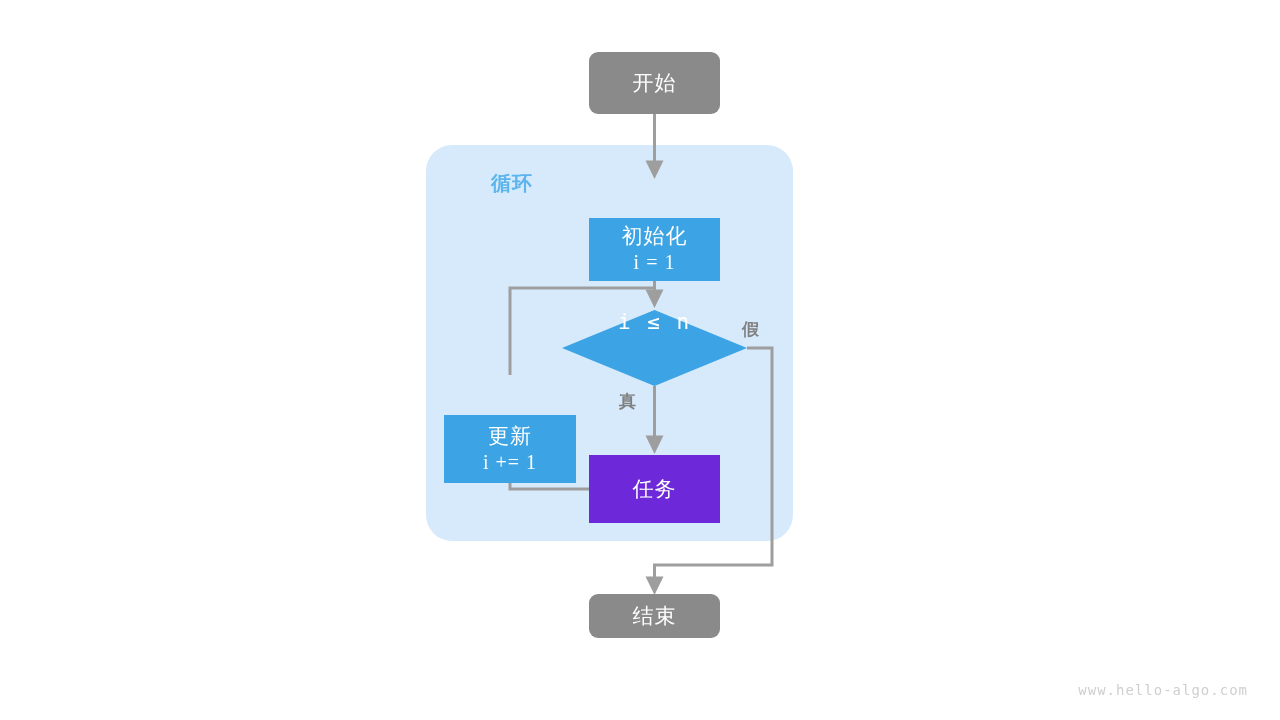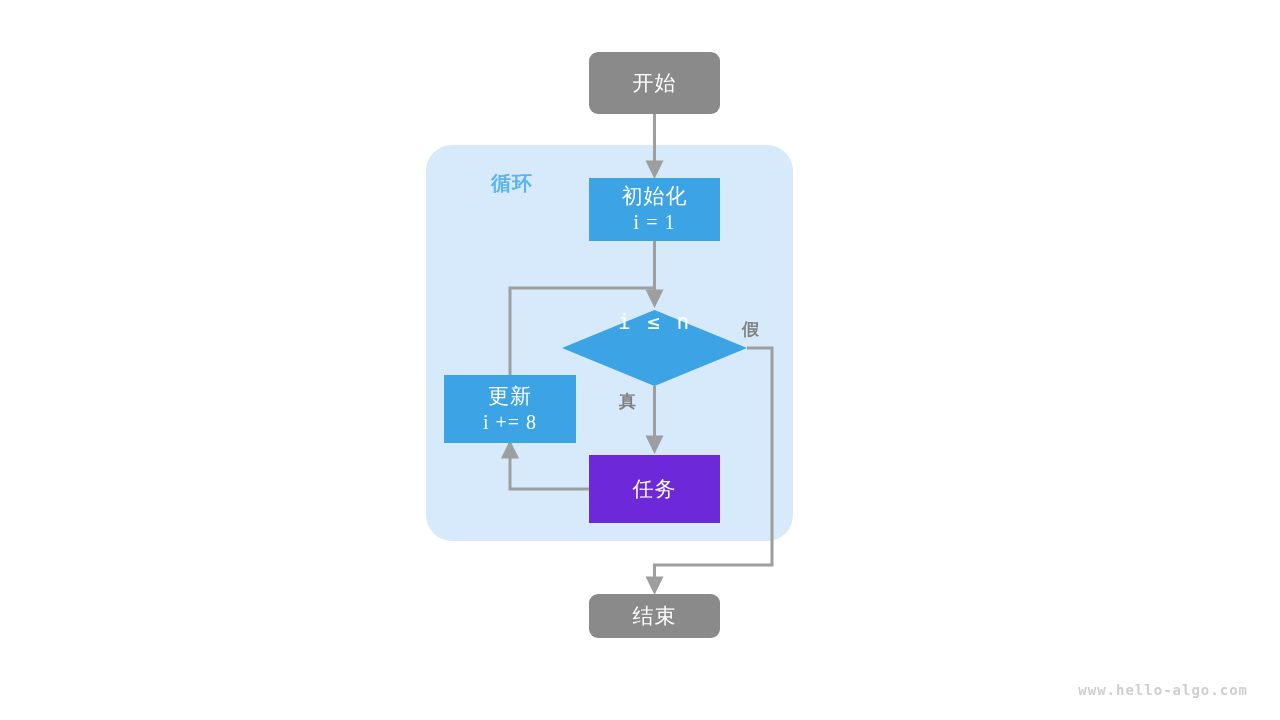--- a/index.html
+++ b/index.html
@@ -43,21 +43,21 @@
     margin-top: 2px;
   }
 
   
   .terminal {
     background: #8a8a8a;
     border-radius: 9px;
   }
 
   
-  .process { background: #3ca3e4; }
+  .process { background: #3ca3e4; margin-top: 40px; }
 
   
   .task { background: #6d28d9; }
   .loop-label {
     position: absolute;
     color: #5cb4ee;
     font-weight: bold;
     font-size: 20px;
     letter-spacing: 1px;
   }
@@ -85,21 +85,20 @@
 
   
   .watermark {
     position: absolute;
     right: 32px;
     bottom: 22px;
     color: #cfcfcf;
     font-family: "DejaVu Sans Mono", "Liberation Mono", monospace;
     font-size: 14px;
     letter-spacing: 1px;
-    font-weight: bold;
   }
 </style>
 </head>
 <body>
 
 <svg id="canvas" viewBox="0 0 1280 720">
   <defs>
     <marker id="arrowhead" markerWidth="9" markerHeight="9" refX="5.2" refY="3.4" orient="auto" markerUnits="strokeWidth">
       <path d="M0,0.4 L6.2,3.4 L0,6.4 z" fill="#9e9e9e"></path>
     </marker>
@@ -132,21 +131,21 @@
   <span class="cn">初始化</span>
   <span class="code">i = 1</span>
 </div>
 
 <div class="diamond-text" style="left:562px; top:310px; width:185px; height:76px;">
   <span>i ≤ n</span>
 </div>
 
 <div class="node process" style="left:444px; top:375px; width:132px; height:68px;">
   <span class="cn">更新</span>
-  <span class="code">i += 8</span>
+  <span class="code">i += 1</span>
 </div>
 
 <div class="node task" style="left:589px; top:455px; width:131px; height:68px;">
   <span class="cn">任务</span>
 </div>
 
 <div class="node terminal" style="left:589px; top:594px; width:131px; height:44px;">
   <span class="cn">结束</span>
 </div>
 

